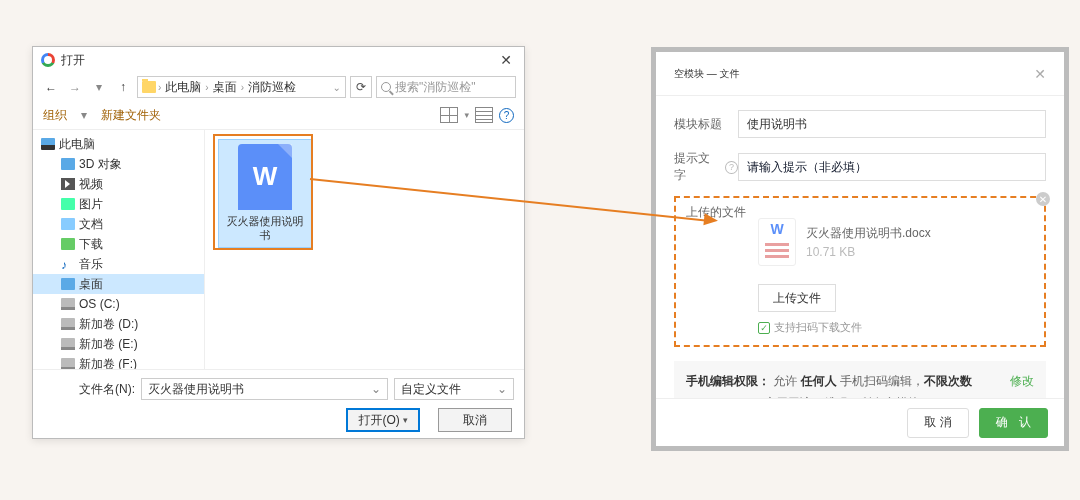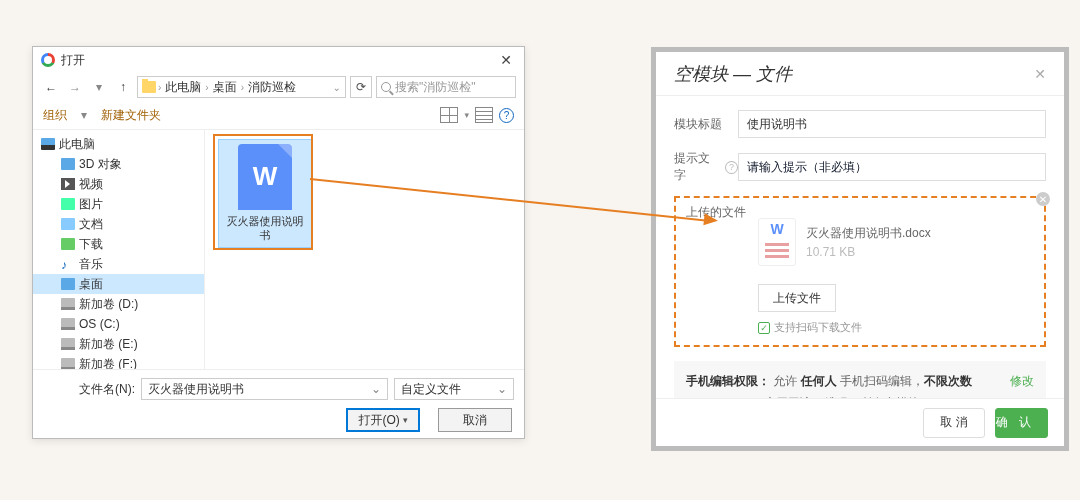--- a/index.html
+++ b/index.html
@@ -68,21 +68,21 @@
   .fd-combo { height: 22px; border: 1px solid #ccc; display: flex; align-items: center; padding: 0 6px; justify-content: space-between; background: #fff; }
   .fd-combo.name { flex: 1; }
   .fd-combo.type { width: 120px; }
   .fd-btn { width: 74px; height: 24px; border: 1px solid #999; background: #f3f3f3; display: flex; align-items: center; justify-content: center; cursor: pointer; }
   .fd-btn.primary { border-color: #0078d7; box-shadow: 0 0 0 1px #0078d7 inset; }
   .fd-actions { display: flex; justify-content: flex-end; gap: 18px; margin-top: 8px; padding-right: 2px; text-align: center; }
 
   
   .modal { position: absolute; right: 16px; top: 52px; width: 408px; height: 394px; background: #fff; outline: 5px solid #bcbcbc; display: flex; flex-direction: column; }
   .m-header { height: 44px; display: flex; align-items: center; padding: 0 18px; border-bottom: 1px solid #eee; }
-  .m-title { font-size: 18px; font-style: italic; }
+  .m-title { font-size: 10px; }
   .m-close { margin-left: auto; color: #aaa; cursor: pointer; font-size: 14px; }
   .m-body { padding: 14px 18px; flex: 1; overflow: hidden; }
   .m-row { display: flex; align-items: center; margin-bottom: 12px; }
   .m-lbl { width: 64px; color: #666; display: flex; align-items: center; gap: 4px; }
   .m-input { flex: 1; height: 28px; border: 1px solid #ddd; padding: 0 8px; display: flex; align-items: center; }
   .m-input.placeholder { color: #0f172a; }
   .qmark { width: 13px; height: 13px; border: 1px solid #bbb; border-radius: 50%; color: #bbb; font-size: 9px; display: flex; align-items: center; justify-content: center; }
 
   .upload-zone { border: 2px dashed #e67e22; position: relative; padding: 10px 10px 10px 10px; margin-top: 2px; }
   .uz-lbl { position: absolute; left: 10px; top: 6px; color: #666; font-size: 12px; }
@@ -96,21 +96,21 @@
   .uz-btn { margin: 18px 0 0 72px; width: 78px; height: 28px; border: 1px solid #ddd; display: flex; align-items: center; justify-content: center; cursor: pointer; }
   .uz-support { margin: 8px 0 0 72px; display: flex; align-items: center; gap: 4px; color: #999; font-size: 11px; }
   .uz-check { width: 12px; height: 12px; border: 1.5px solid #4caf50; border-radius: 2px; color: #4caf50; font-size: 9px; display: flex; align-items: center; justify-content: center; }
 
   .perm-box { margin-top: 14px; background: #f7f7f7; padding: 10px 12px; font-size: 12px; color: #666; line-height: 1.8; position: relative; }
   .perm-box b { color: #333; font-weight: bold; }
   .perm-edit { position: absolute; right: 12px; top: 10px; color: #4caf50; cursor: pointer; }
 
   .m-footer { height: 48px; border-top: 1px solid #eee; display: flex; align-items: center; justify-content: flex-end; gap: 10px; padding: 0 16px; }
   .mbtn { height: 30px; padding: 0 16px; border: 1px solid #ddd; display: flex; align-items: center; justify-content: center; cursor: pointer; border-radius: 3px; background: #fff; }
-  .mbtn.ok { background: #4caf50; color: #fff; border-color: #4caf50; letter-spacing: 4px; padding: 0 12px 0 0; }
+  .mbtn.ok { background: #4caf50; color: #fff; border-color: #4caf50; letter-spacing: 4px; padding: 0 12px 0 16px; }
 
   
   .arrow { position: absolute; pointer-events: none; }
   .arrow-line { position: absolute; height: 2px; background: #e67e22; transform-origin: left center; }
   .arrow-head { position: absolute; width: 0; height: 0; border-left: 14px solid #e67e22; border-top: 6px solid transparent; border-bottom: 6px solid transparent; }
 </style>
 </head>
 <body>
 
 <div class="filedlg">
@@ -183,25 +183,25 @@
       <div class="tree-item indent">
           <span class="ti-ico ico-music">♪</span>
           <span>音乐</span>
         </div>
       <div class="tree-item indent sel">
           <span class="ti-ico ico-desk"></span>
           <span>桌面</span>
         </div>
       <div class="tree-item indent">
           <span class="ti-ico ico-disk"></span>
+          <span>OS (C:)</span>
+        </div>
+      <div class="tree-item indent">
+          <span class="ti-ico ico-disk"></span>
           <span>新加卷 (D:)</span>
-        </div>
-      <div class="tree-item indent">
-          <span class="ti-ico ico-disk"></span>
-          <span>OS (C:)</span>
         </div>
       <div class="tree-item indent">
           <span class="ti-ico ico-disk"></span>
           <span>新加卷 (E:)</span>
         </div>
       <div class="tree-item indent">
           <span class="ti-ico ico-disk"></span>
           <span>新加卷 (F:)</span>
         </div>
 

